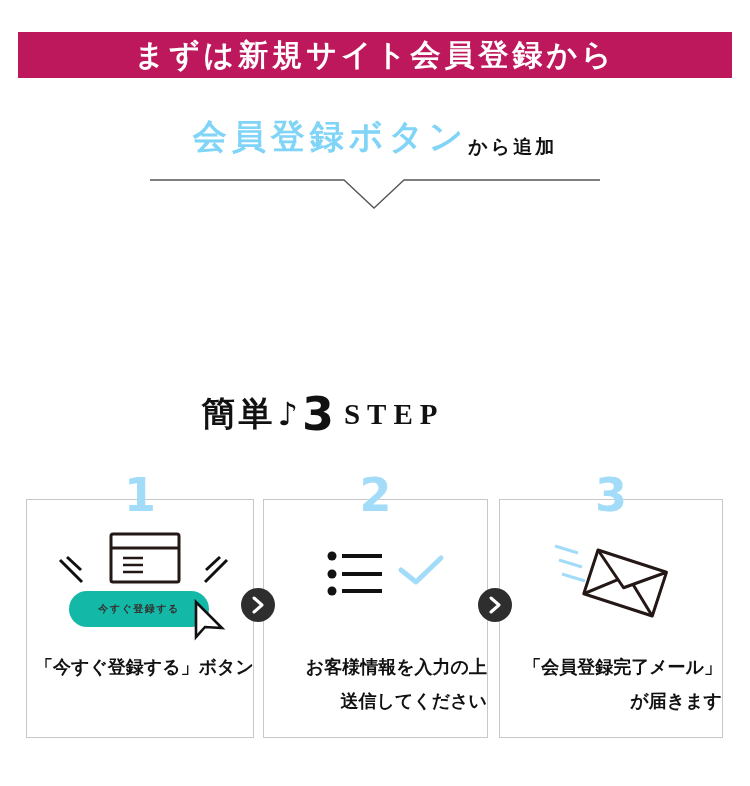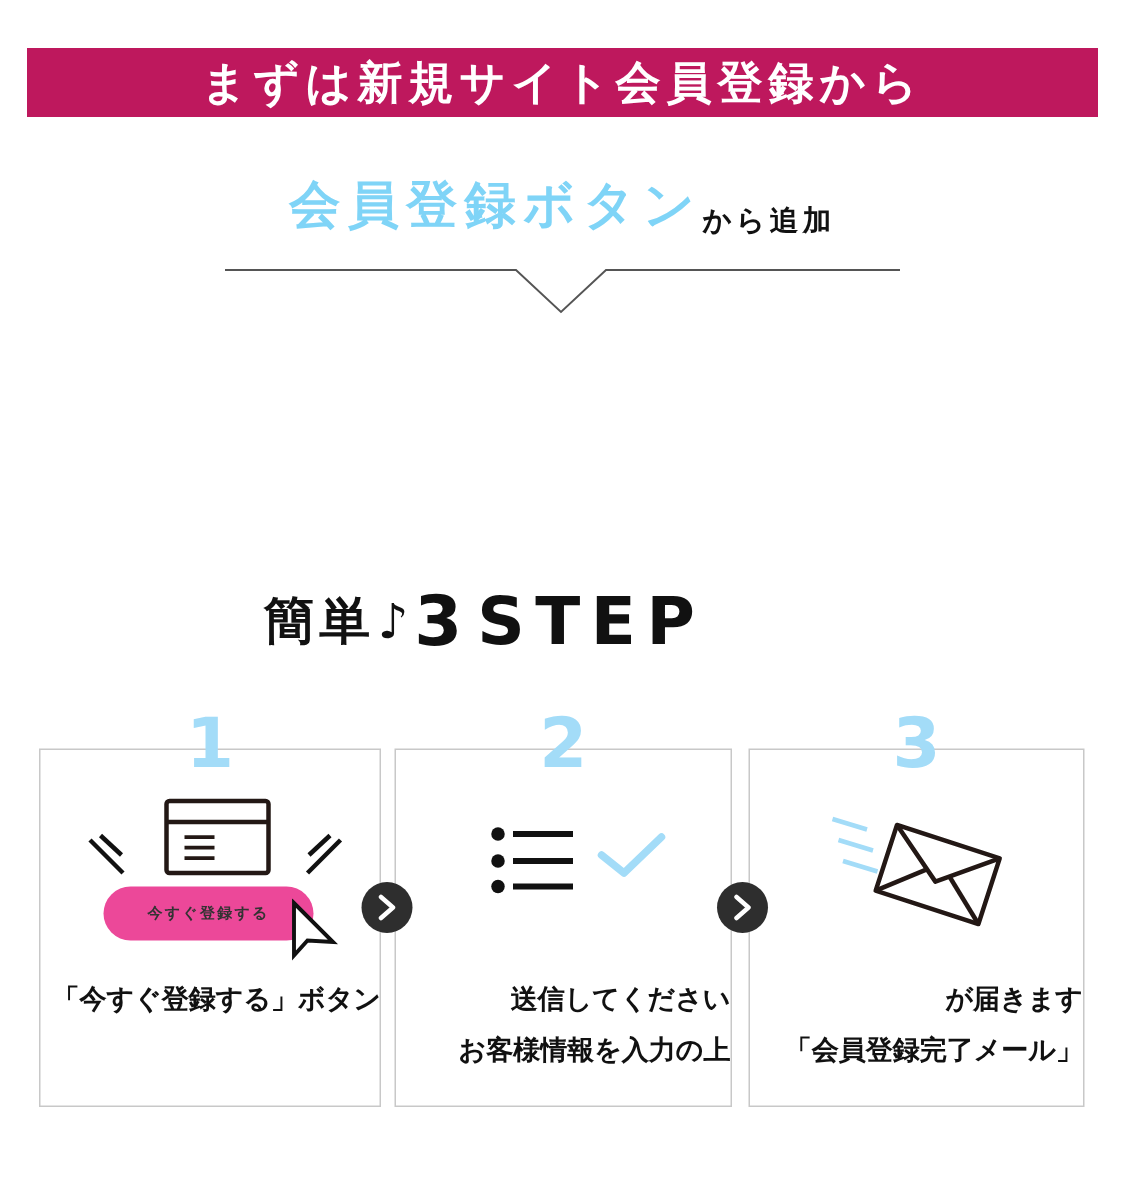--- a/index.html
+++ b/index.html
@@ -24,21 +24,21 @@
   .divider { position: absolute; left: 148px; top: 176px; width: 454px; height: 36px; }
 
   .steps-heading {
     position: absolute; left: 0; top: 388px; width: 646px; height: 52px;
     display: flex; align-items: center; justify-content: center;
     font-weight: bold; color: #111;
   }
   .steps-heading .kanji { font-size: 34px; letter-spacing: 3px; }
   .steps-heading .note { font-size: 32px; margin: 0 2px; }
   .steps-heading .num { font-size: 46px; margin: 0 10px 0 2px; }
-  .steps-heading .step { font-size: 44px; letter-spacing: 7px; }
+  .steps-heading .step { font-size: 29px; letter-spacing: 7px; font-family: Liberation Serif, serif; }
 
   .card {
     position: absolute; top: 499px; height: 239px;
     border: 1px solid #c8c8c8; background: #fff;
   }
   .card.c1 { left: 26px; width: 228px; }
   .card.c2 { left: 263px; width: 225px; }
   .card.c3 { left: 499px; width: 224px; }
 
   .step-num {
@@ -54,21 +54,21 @@
     white-space: nowrap;
     text-align: right;
   }
   .c2 .card-text { padding-left: 10px; }
   .c3 .card-text { padding-left: 8px; }
 
   .icon-wrap { position: absolute; }
 
   .cta-pill {
     position: absolute; left: 42px; top: 91px; width: 140px; height: 36px;
-    border-radius: 18px; background: #ec4899;
+    border-radius: 18px; background: #14b8a6;
     display: flex; align-items: center; justify-content: center;
     font-size: 10px; font-weight: bold; color: #333; letter-spacing: 1.5px;
   }
 
   .arrow-btn {
     position: absolute; width: 34px; height: 34px; border-radius: 50%;
     background: #2e2e2e; top: 588px;
     display: flex; align-items: center; justify-content: center;
     z-index: 5;
   }
@@ -136,22 +136,22 @@
     <circle cx="8" cy="8" r="4.5" fill="#111"></circle>
     <circle cx="8" cy="26" r="4.5" fill="#111"></circle>
     <circle cx="8" cy="43" r="4.5" fill="#111"></circle>
     <rect x="18" y="6" width="40" height="4" fill="#111"></rect>
     <rect x="18" y="24" width="40" height="4" fill="#111"></rect>
     <rect x="18" y="41" width="40" height="4" fill="#111"></rect>
     <polyline points="77,22 92,34 117,10" fill="none" stroke="#a3dcf8" stroke-width="5" stroke-linecap="round" stroke-linejoin="round"></polyline>
   </svg>
 
   <div class="card-text">
+    <div>お客様情報を入力の上</div>
     <div>送信してください</div>
-    <div>お客様情報を入力の上</div>
   </div>
 </div>
 
 <div class="card c3">
   <div class="step-num">3</div>
 
   <svg class="icon-wrap" style="left:50px; top:40px;" width="135" height="80" viewBox="0 0 135 80">
 
     <line x1="5" y1="6" x2="28" y2="13" stroke="#a3dcf8" stroke-width="3"></line>
     <line x1="9" y1="20" x2="32" y2="27" stroke="#a3dcf8" stroke-width="3"></line>
@@ -159,22 +159,22 @@
 
     <g transform="translate(48,10) rotate(18)">
       <rect x="0" y="0" width="72" height="46" fill="#fff" stroke="#231815" stroke-width="3" stroke-linejoin="round"></rect>
       <polyline points="0,0 36,28 72,0" fill="none" stroke="#231815" stroke-width="3" stroke-linejoin="round"></polyline>
       <line x1="0" y1="46" x2="28" y2="22" stroke="#231815" stroke-width="3"></line>
       <line x1="72" y1="46" x2="44" y2="22" stroke="#231815" stroke-width="3"></line>
     </g>
   </svg>
 
   <div class="card-text">
+    <div>「会員登録完了メール」</div>
     <div>が届きます</div>
-    <div>「会員登録完了メール」</div>
   </div>
 </div>
 
 <div class="arrow-btn a1">
   <svg width="16" height="18" viewBox="0 0 16 18">
     <polyline points="4,2 12,9 4,16" fill="none" stroke="#fff" stroke-width="3" stroke-linecap="round" stroke-linejoin="round"></polyline>
   </svg>
 </div>
 <div class="arrow-btn a2">
   <svg width="16" height="18" viewBox="0 0 16 18">

